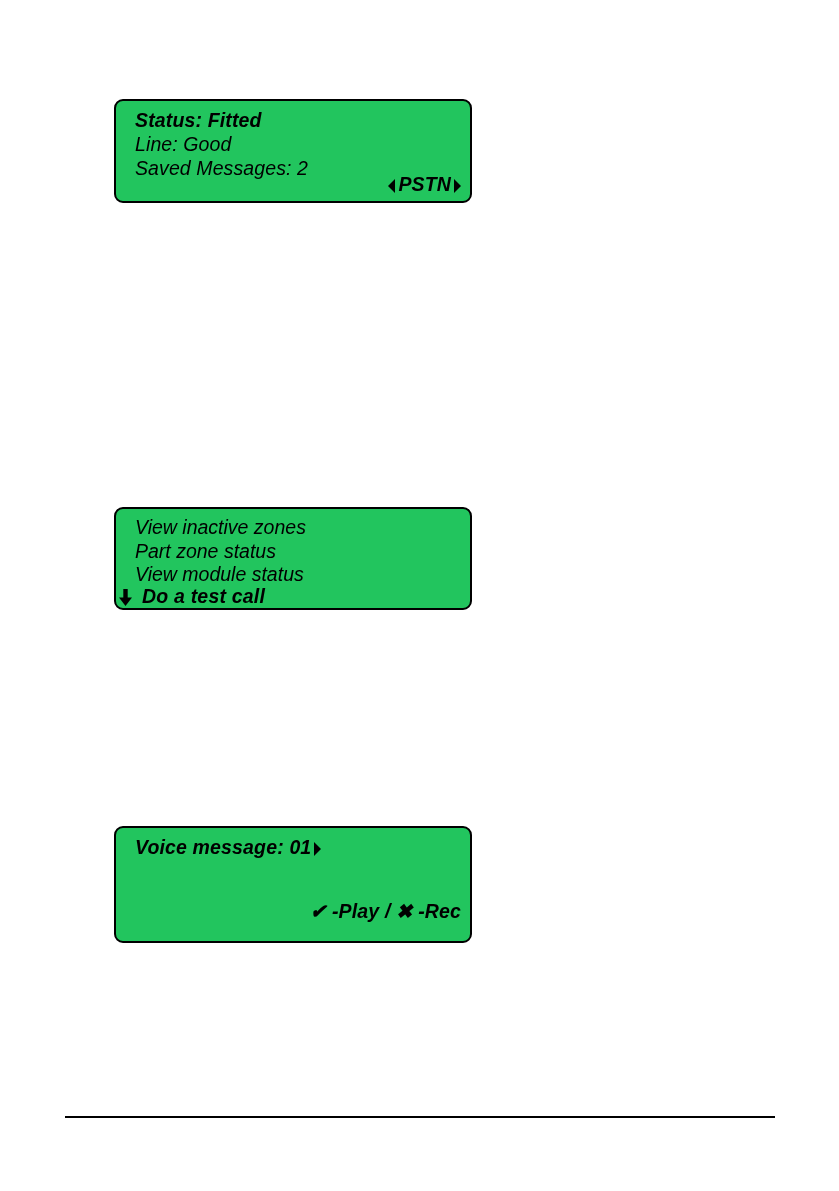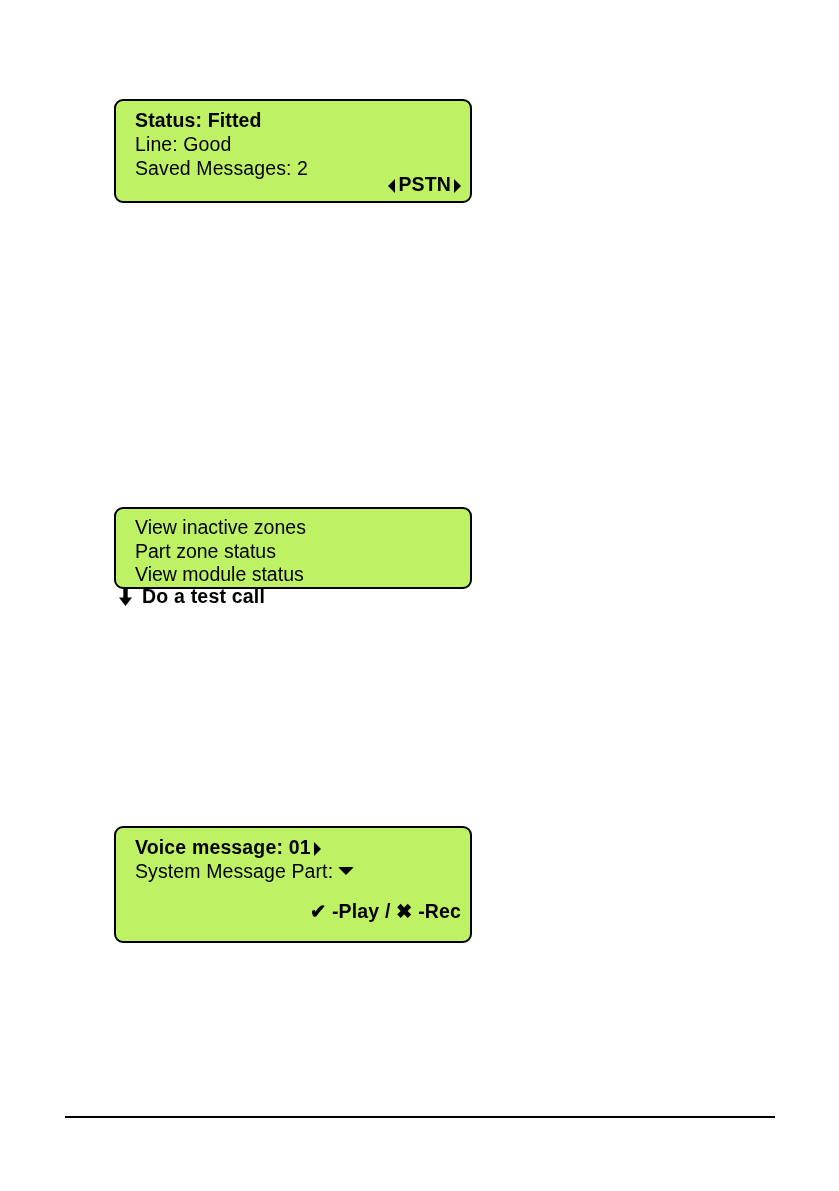--- a/index.html
+++ b/index.html
@@ -19,21 +19,22 @@
   }
 
   
   .lcd-panel {
     position: absolute;
     left: 114px;
     width: 358px;
     box-sizing: border-box;
     border: 2.6px solid #000000;
     border-radius: 9px;
-    background: #bef264;
+    background: #22c55e;
+    font-style: italic;
   }
 
   .lcd-line {
     position: absolute;
     white-space: nowrap;
     font-size: 19.5px;
     line-height: 1;
     letter-spacing: 0.1px;
     color: #000000;
   }
@@ -50,21 +51,21 @@
   }
 
   
   #panel-status { top: 99px; height: 104px; }
   #panel-status .l1 { top: 10px; }
   #panel-status .l2 { top: 34px; }
   #panel-status .l3 { top: 58px; }
   #panel-status .l4 { top: 74px; }
 
   
-  #panel-menu { top: 507px; height: 82px; padding-left: 32px; }
+  #panel-menu { top: 507px; height: 103px; padding-left: 32px; }
   .menu-row {
     position: absolute;
     left: 19px;
     white-space: nowrap;
     font-size: 19.5px;
     line-height: 1;
   }
   .menu-row.r1 { top: 9px; }
   .menu-row.r2 { top: 32.5px; }
   .menu-row.r3 { top: 56px; }
@@ -159,23 +160,20 @@
   </svg>
 </div>
 
 <div class="lcd-panel" id="panel-voice">
 
   <div class="lcd-line bold left l1">
     <span>Voice message:</span>
     <span>01</span><span class="glyph tri-right"></span>
   </div>
 
-  <div class="lcd-line left l2">
-    <span>System Message Part:</span><span class="glyph chev-down"></span>
-  </div>
 
   <div class="lcd-line bold right l3">
     <span>✔</span>
     <span>-Play</span>
     <span>/</span>
     <span>✖</span>
     <span>-Rec</span>
   </div>
 </div>
 

